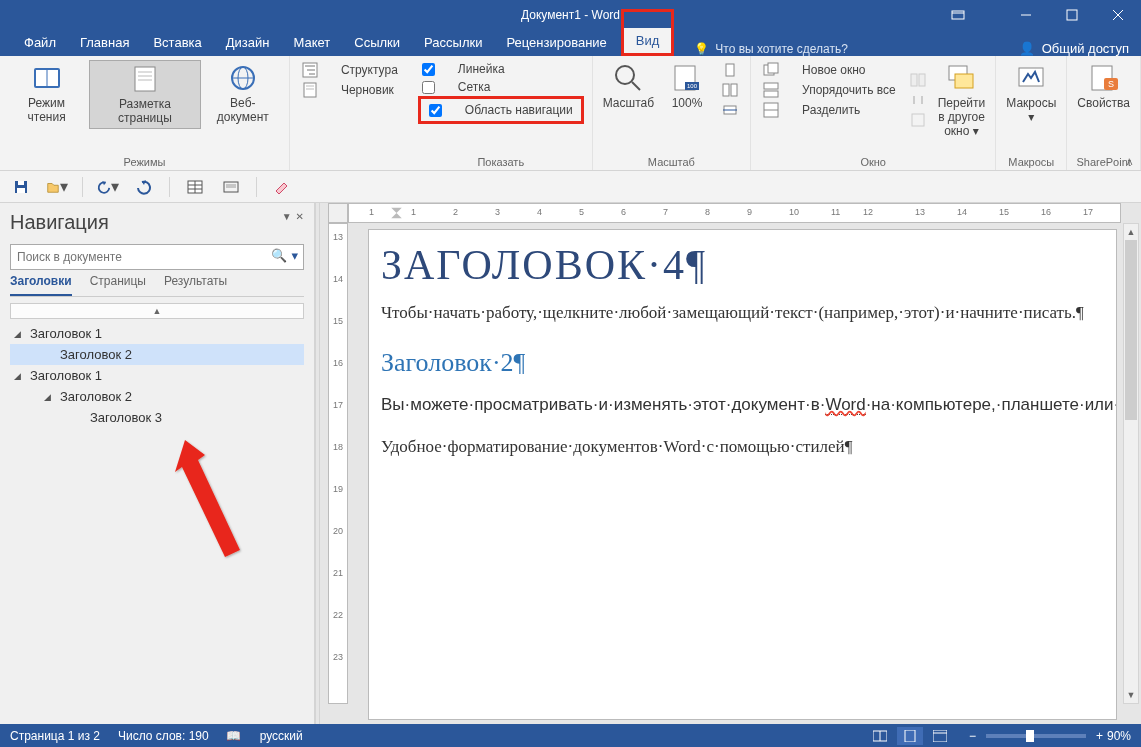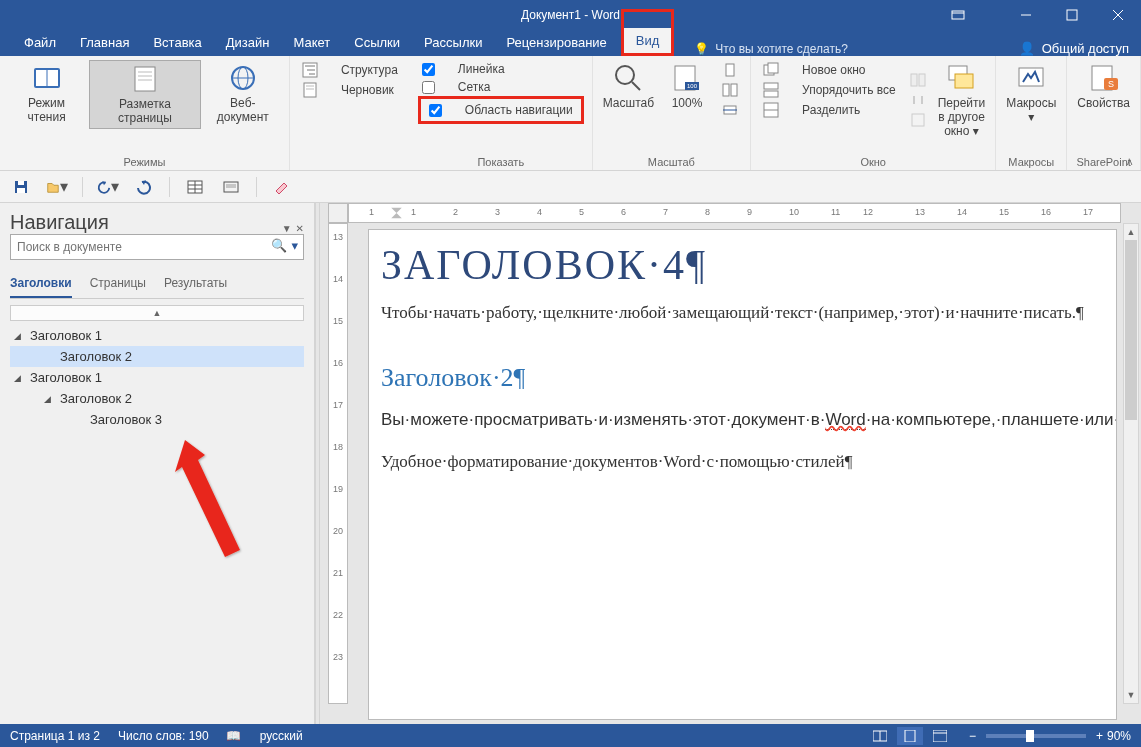--- a/index.html
+++ b/index.html
@@ -31,23 +31,23 @@
 .chk-row.hilite { border: 3px solid #e8281b; padding: 4px 8px; margin: -2px -4px; }
 .ribbon .collapse-btn { position: absolute; right: 8px; bottom: 2px; font-size: 11px; color: #666; cursor: pointer; }
 
 .qat { height: 32px; background: #f3f3f3; border-bottom: 1px solid #d4d4d4; display: flex; align-items: center; padding-left: 10px; gap: 14px; color: #555; }
 .qat .qat-btn { width: 22px; height: 22px; display: flex; align-items: center; justify-content: center; cursor: pointer; }
 .qat .sep { width: 1px; height: 20px; background: #d4d4d4; }
 
 .workspace { display: flex; height: calc(747px - 30px - 26px - 115px - 32px - 23px); background: #e6e6e6; }
 
 .nav-pane { width: 315px; background: #f0f0f0; border-right: 1px solid #d4d4d4; display: flex; flex-direction: column; padding: 8px 10px; font-size: 13px; color: #333; position: relative; }
-.nav-pane .nav-title { font-size: 20px; color: #444; display: flex; justify-content: space-between; align-items: flex-end; }
+.nav-pane .nav-title { font-size: 20px; color: #444; margin-bottom: 10px; display: flex; justify-content: space-between; align-items: flex-start; }
 .nav-pane .nav-title .ctrls { font-size: 10px; color: #666; display: flex; gap: 4px; }
-.nav-search-wrap { position: relative; margin-bottom: 12px; }
+.nav-search-wrap { position: relative; }
 .nav-search { width: 100%; height: 26px; border: 1px solid #aaa; padding: 0 28px 0 6px; font-size: 12px; }
 .nav-search-ic { position: absolute; right: 6px; top: 4px; color: #2b579a; font-size: 13px; }
 .nav-tabs { display: flex; border-bottom: 1px solid #ccc; gap: 18px; margin-bottom: 6px; font-size: 12px; }
 .nav-tabs .nt { padding: 4px 0 6px; cursor: pointer; color: #666; }
 .nav-tabs .nt.active { color: #2b579a; border-bottom: 2px solid #2b579a; font-weight: 600; }
 .nav-level-bar { height: 16px; border: 1px solid #ccc; background: #fcfcfc; margin-bottom: 4px; display: flex; align-items: center; justify-content: center; font-size: 9px; color: #666; }
 .nav-tree { font-size: 13px; }
 .nav-item { display: flex; align-items: center; padding: 3px 4px; cursor: pointer; gap: 4px; }
 .nav-item.sel { background: #cfe2fa; }
 .nav-item .tw { width: 12px; font-size: 9px; color: #555; }
@@ -59,21 +59,21 @@
 .ruler-h { position: absolute; top: 0; left: 28px; right: 20px; height: 20px; background: #fff; border: 1px solid #bbb; font-size: 9px; color: #777; overflow: hidden; }
 .ruler-h .ticks { position: relative; height: 100%; white-space: nowrap; }
 .ruler-h .rnum { position: absolute; top: 3px; }
 .ruler-h .margin-guide { position: absolute; top: 2px; left: 40px; width: 15px; height: 14px; }
 .ruler-v { position: absolute; top: 20px; left: 8px; width: 20px; bottom: 20px; background: #fff; border: 1px solid #bbb; font-size: 9px; color: #777; }
 .ruler-v .rnum { position: absolute; left: 4px; }
 .ruler-corner { position: absolute; top: 0; left: 8px; width: 20px; height: 20px; background: #f0f0f0; border: 1px solid #bbb; }
 
 .page { position: absolute; top: 26px; left: 48px; right: 24px; bottom: 4px; background: #fff; border: 1px solid #bbb; padding: 14px 12px; overflow: hidden; }
 .page h1 { font-family: "Times New Roman", serif; font-size: 42px; color: #2e497a; font-weight: 400; letter-spacing: 2px; line-height: 1; }
-.page h2 { font-family: "Times New Roman", serif; font-size: 26px; color: #2e74b5; font-weight: 400; margin-top: 35px; }
+.page h2 { font-family: "Times New Roman", serif; font-size: 26px; color: #2e74b5; font-weight: 400; margin-top: 20px; }
 .page p { font-family: "Times New Roman", serif; font-size: 17px; color: #333; margin-top: 12px; line-height: 1.75; }
 .wavy-r { text-decoration: underline wavy #e43; text-decoration-skip-ink: none; }
 .dotted-u { border-bottom: 1px dotted #444; }
 
 .scroll-v { position: absolute; right: 2px; top: 20px; bottom: 20px; width: 16px; background: #f0f0f0; border: 1px solid #d4d4d4; }
 .scroll-v .thumb { position: absolute; left: 1px; right: 1px; top: 16px; height: 180px; background: #cdcdcd; }
 .scroll-v .arr { position: absolute; left: 0; right: 0; height: 16px; display: flex; align-items: center; justify-content: center; font-size: 9px; color: #666; }
 
 .splitter { width: 5px; background: #e6e6e6; border-left: 1px solid #d4d4d4; border-right: 1px solid #d4d4d4; cursor: col-resize; }
 

